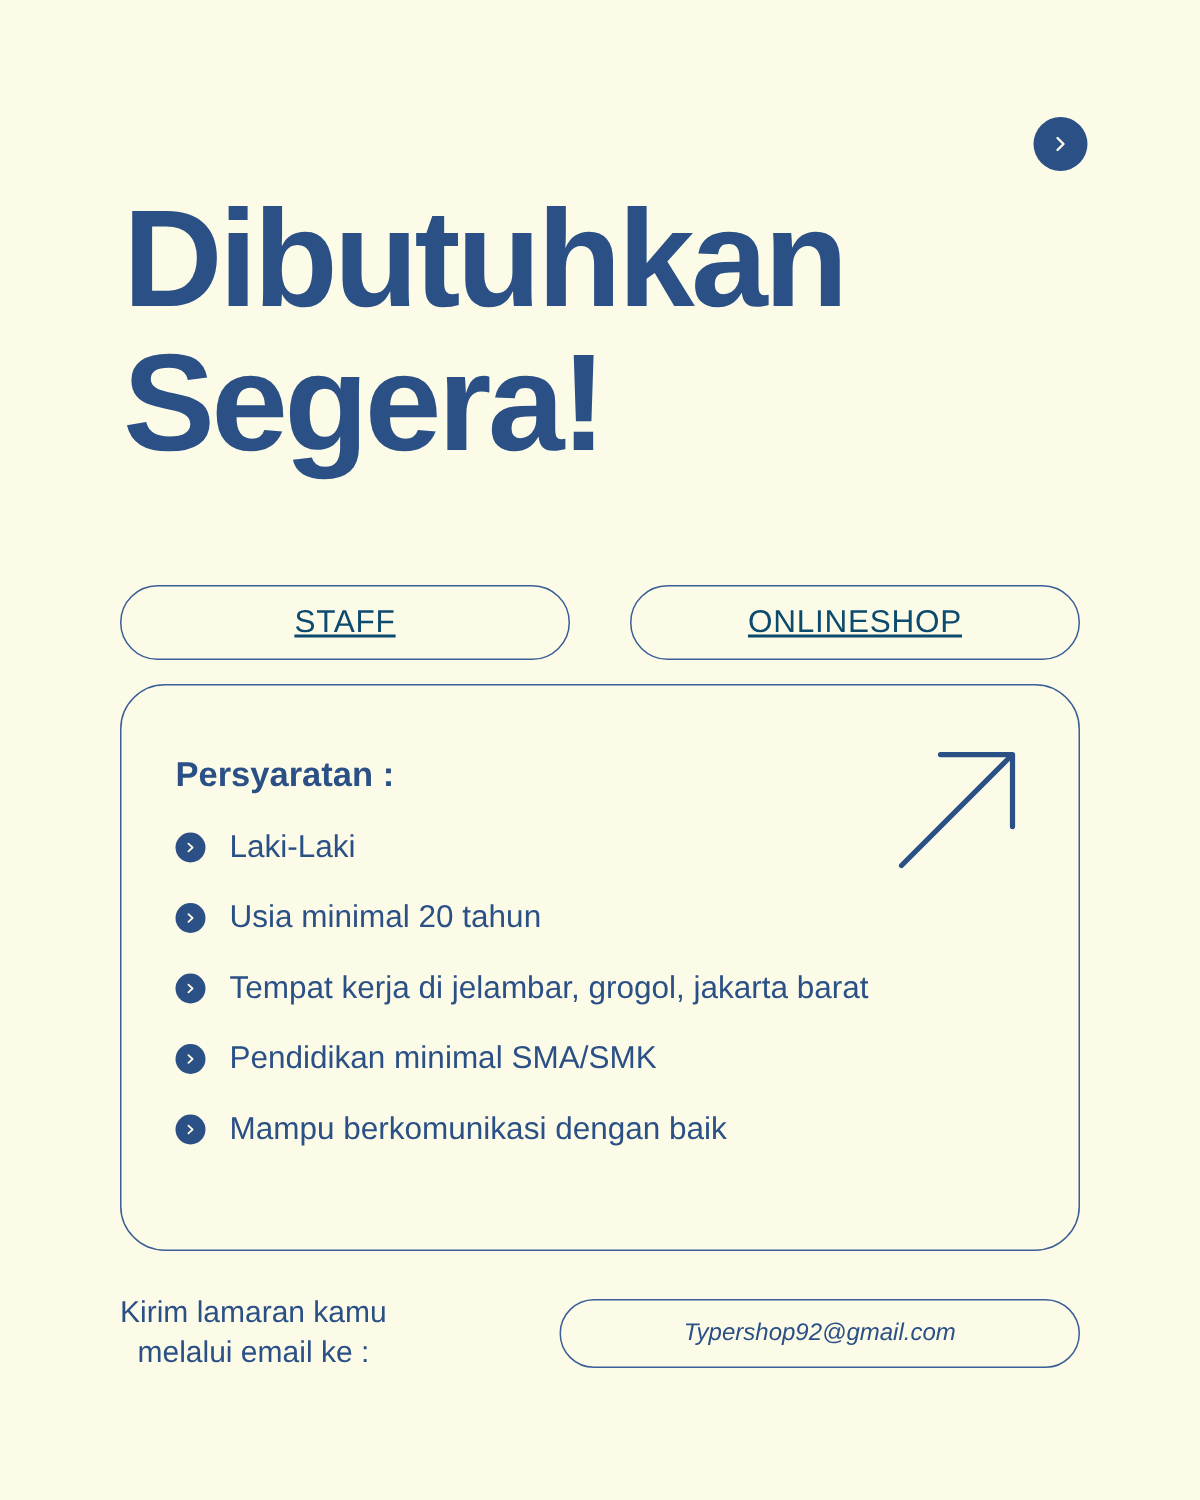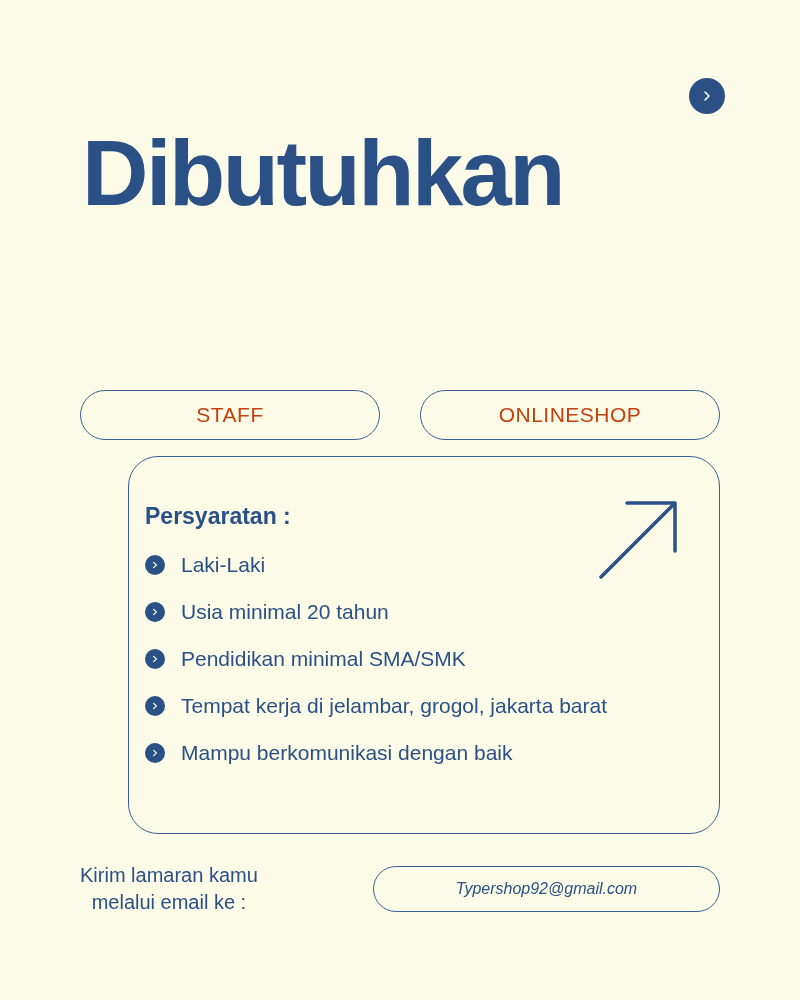--- a/index.html
+++ b/index.html
@@ -66,36 +66,36 @@
   .pill {
     flex: 1;
     height: 48px;
     border: 1.5px solid #3a5f96;
     border-radius: 26px;
     display: flex;
     align-items: center;
     justify-content: center;
     font-size: 21px;
     letter-spacing: 0.5px;
-    color: #c2410c;
+    color: #0c4a6e;
     background: transparent;
+    text-decoration: underline;
   }
 
   
   .card {
     position: absolute;
     top: 456px;
     left: 80px;
     right: 80px;
     height: 378px;
     border: 1.5px solid #3a5f96;
     border-radius: 30px;
     box-sizing: border-box;
-    padding: 46px 40px 0 16px;
-    margin-left: 48px;
+    padding: 46px 40px 0 36px;
   }
   .card-title {
     font-size: 23px;
     font-weight: bold;
     color: #2b5086;
     margin: 0 0 22px 0;
   }
   .req-list {
     list-style: none;
     margin: 0;
@@ -168,20 +168,21 @@
   <div class="badge">
     <span>
       <svg width="12" height="12" viewBox="0 0 12 12" aria-hidden="true">
         <path d="M4 2 L8 6 L4 10" fill="none" stroke="#fcfbe8" stroke-width="1.6" stroke-linecap="round" stroke-linejoin="round"></path>
       </svg>
     </span>
   </div>
 
   <div class="headline">
     <div class="line line1">Dibutuhkan</div>
+    <div class="line line2">Segera!</div>
   </div>
 
   <div class="pill-row">
     <div class="pill">STAFF</div>
     <div class="pill">ONLINESHOP</div>
   </div>
 
   <div class="card">
     <div class="arrow-deco">
       <svg width="92" height="92" viewBox="0 0 92 92" aria-hidden="true">
@@ -208,29 +209,29 @@
           </svg>
         </span>
         <span class="req-text">Usia minimal 20 tahun</span>
       </li>
       <li class="req-item">
         <span class="req-bullet">
           <svg width="8" height="8" viewBox="0 0 8 8" aria-hidden="true">
             <path d="M2.6 1.4 L5.4 4 L2.6 6.6" fill="none" stroke="#fcfbe8" stroke-width="1.2" stroke-linecap="round" stroke-linejoin="round"></path>
           </svg>
         </span>
+        <span class="req-text">Tempat kerja di jelambar, grogol, jakarta barat</span>
+      </li>
+      <li class="req-item">
+        <span class="req-bullet">
+          <svg width="8" height="8" viewBox="0 0 8 8" aria-hidden="true">
+            <path d="M2.6 1.4 L5.4 4 L2.6 6.6" fill="none" stroke="#fcfbe8" stroke-width="1.2" stroke-linecap="round" stroke-linejoin="round"></path>
+          </svg>
+        </span>
         <span class="req-text">Pendidikan minimal SMA/SMK</span>
-      </li>
-      <li class="req-item">
-        <span class="req-bullet">
-          <svg width="8" height="8" viewBox="0 0 8 8" aria-hidden="true">
-            <path d="M2.6 1.4 L5.4 4 L2.6 6.6" fill="none" stroke="#fcfbe8" stroke-width="1.2" stroke-linecap="round" stroke-linejoin="round"></path>
-          </svg>
-        </span>
-        <span class="req-text">Tempat kerja di jelambar, grogol, jakarta barat</span>
       </li>
       <li class="req-item">
         <span class="req-bullet">
           <svg width="8" height="8" viewBox="0 0 8 8" aria-hidden="true">
             <path d="M2.6 1.4 L5.4 4 L2.6 6.6" fill="none" stroke="#fcfbe8" stroke-width="1.2" stroke-linecap="round" stroke-linejoin="round"></path>
           </svg>
         </span>
         <span class="req-text">Mampu berkomunikasi dengan baik</span>
       </li>
     </ul>

